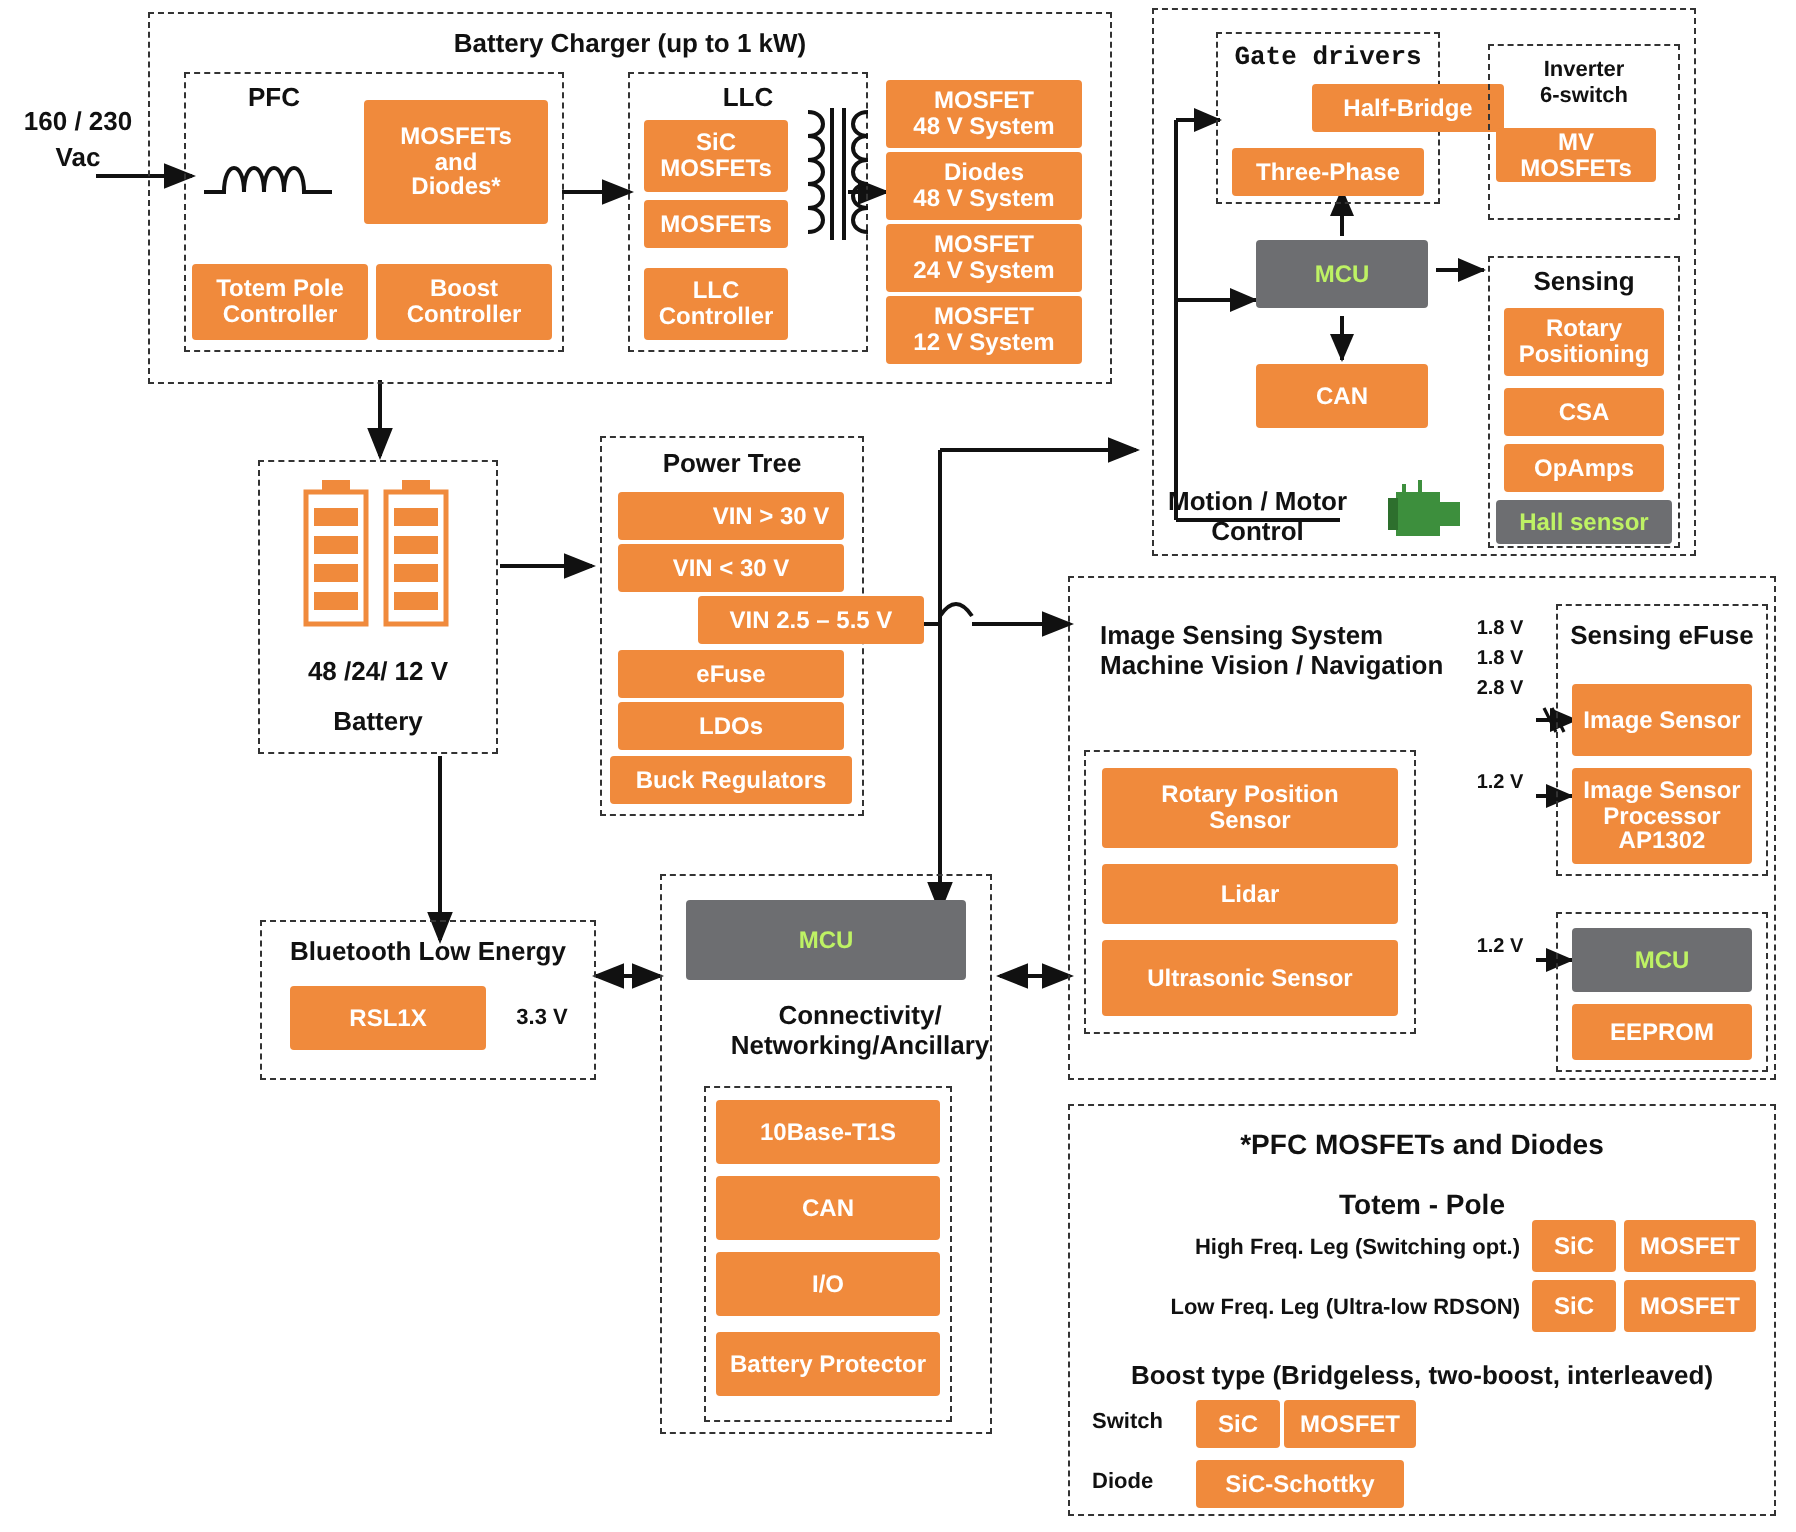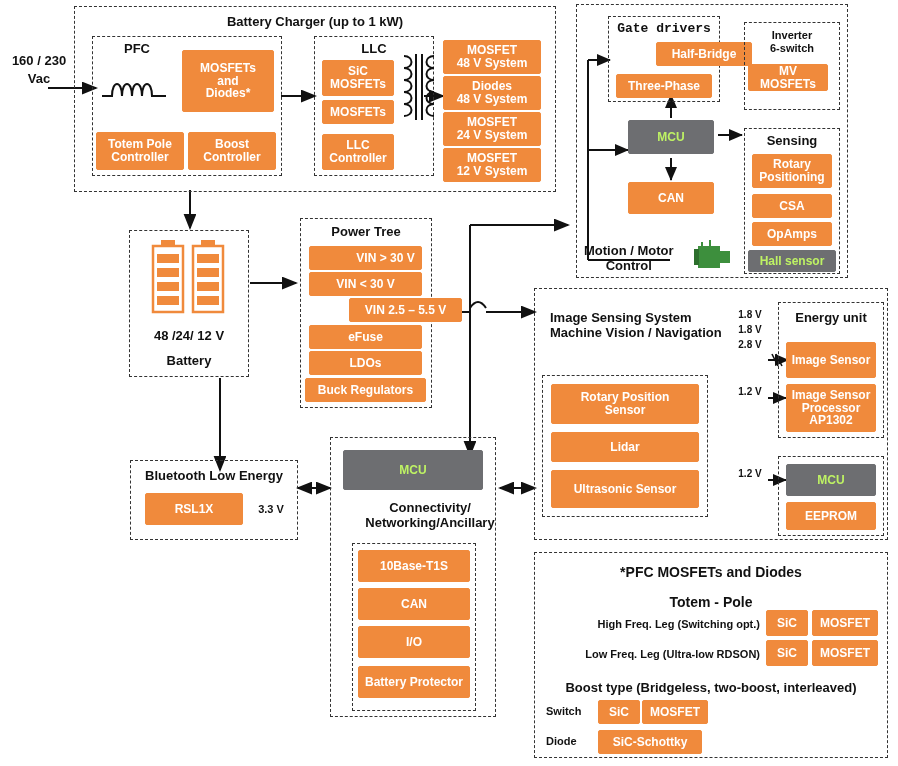--- a/index.html
+++ b/index.html
@@ -290,21 +290,21 @@
 </div>
 <div class="abs lbl xs" style="left:732px;top:385px;width:36px;height:14px;">
   <span>1.2 V</span>
 </div>
 <div class="abs lbl xs" style="left:732px;top:467px;width:36px;height:14px;">
   <span>1.2 V</span>
 </div>
 
 <div class="abs dash" style="left:778px;top:302px;width:106px;height:136px;"></div>
 <div class="abs lbl" style="left:778px;top:308px;width:106px;height:20px;">
-  <span>Energy unit</span>
+  <span>Sensing eFuse</span>
 </div>
 <div class="abs box-orange" style="left:786px;top:342px;width:90px;height:36px;">Image Sensor</div>
 <div class="abs box-orange" style="left:786px;top:384px;width:90px;height:48px;white-space:pre-line;">Image Sensor
 Processor
 AP1302</div>
 
 <div class="abs dash" style="left:778px;top:456px;width:106px;height:80px;"></div>
 <div class="abs box-gray" style="left:786px;top:464px;width:90px;height:32px;">MCU</div>
 <div class="abs box-orange" style="left:786px;top:502px;width:90px;height:28px;">EEPROM</div>
 

